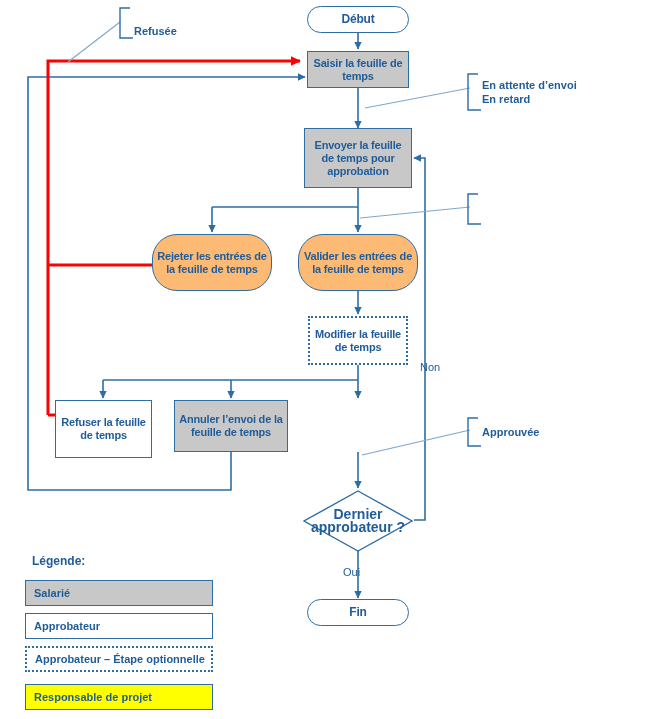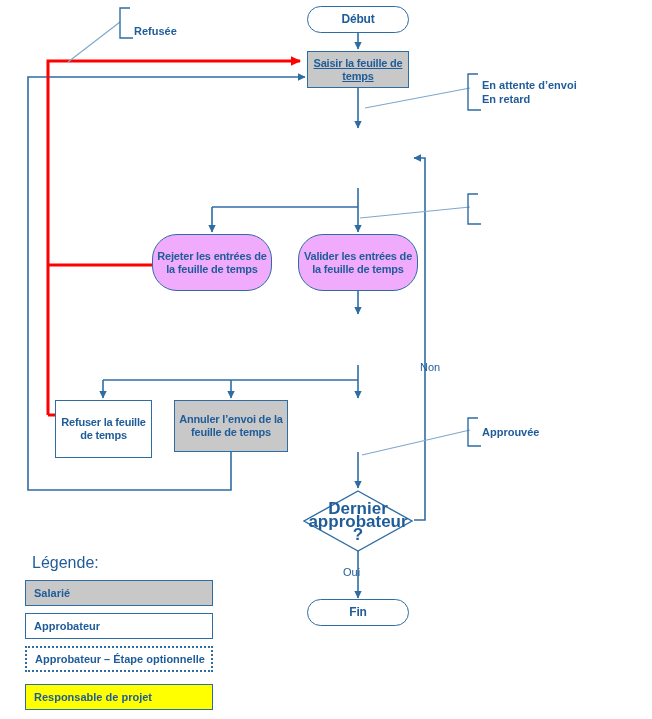--- a/index.html
+++ b/index.html
@@ -44,21 +44,21 @@
     background: #ffffff;
     font-size: 12px;
   }
   .node.process-gray {
     background: #C8C8C8;
   }
   .node.process-white {
     background: #ffffff;
   }
   .node.process-yellow {
-    background: #f0abfc;
+    background: #fdba74;
     border-radius: 25px;
   }
   .node.process-dotted {
     background: #ffffff;
     border: 2px dotted #2E6DA4;
   }
   .node .nlabel {
     display: block;
     padding: 0 3px;
   }
@@ -71,21 +71,21 @@
     left: 0;
     top: 0;
     width: 100%;
     height: 100%;
     display: flex;
     align-items: center;
     justify-content: center;
     text-align: center;
     color: #1F5C99;
     font-weight: bold;
-    font-size: 17px;
+    font-size: 14px;
     line-height: 13px;
   }
   .edge-label {
     position: absolute;
     color: #1F5C99;
     font-weight: normal;
     font-size: 11px;
     z-index: 4;
     white-space: nowrap;
   }
@@ -95,22 +95,22 @@
     font-weight: bold;
     font-size: 11px;
     line-height: 14px;
     z-index: 4;
     white-space: nowrap;
     padding-left: 6px;
   }
   .legend-title {
     position: absolute;
     color: #1F5C99;
-    font-weight: normal;
-    font-size: 16px;
+    font-weight: bold;
+    font-size: 12px;
     z-index: 4;
   }
   .legend-item {
     position: absolute;
     box-sizing: border-box;
     display: flex;
     align-items: center;
     color: #1F5C99;
     font-weight: bold;
     font-size: 11px;
@@ -183,33 +183,39 @@
       <path d="M478,74 L468,74 L468,110 L481,110"></path>
       <path d="M478,194 L468,194 L468,224 L481,224"></path>
       <path d="M478,418 L468,418 L468,446 L481,446"></path>
     </g>
   </svg>
 
   <div class="node terminator" style="left:307px; top:6px; width:102px; height:27px;">
     <span class="nlabel">Début</span>
   </div>
 
-  <div class="node process-gray" style="left:307px; top:51px; width:102px; height:37px;text-decoration:underline;">
+  <div class="node process-gray" style="left:307px; top:51px; width:102px; height:37px;">
     <span class="nlabel">Saisir la feuille de temps</span>
   </div>
 
+  <div class="node process-gray" style="left:304px; top:128px; width:108px; height:60px;">
+    <span class="nlabel">Envoyer la feuille de temps pour approbation</span>
+  </div>
 
   <div class="node process-yellow" style="left:152px; top:234px; width:120px; height:57px;">
     <span class="nlabel">Rejeter les entrées de la feuille de temps</span>
   </div>
 
   <div class="node process-yellow" style="left:298px; top:234px; width:120px; height:57px;">
     <span class="nlabel">Valider les entrées de la feuille de temps</span>
   </div>
 
+  <div class="node process-dotted" style="left:308px; top:316px; width:100px; height:49px;">
+    <span class="nlabel">Modifier la feuille de temps</span>
+  </div>
 
   <div class="node process-white" style="left:55px; top:400px; width:97px; height:58px;">
     <span class="nlabel">Refuser la feuille de temps</span>
   </div>
 
   <div class="node process-gray" style="left:174px; top:400px; width:114px; height:52px;">
     <span class="nlabel">Annuler l’envoi de la feuille de temps</span>
   </div>
 
 

